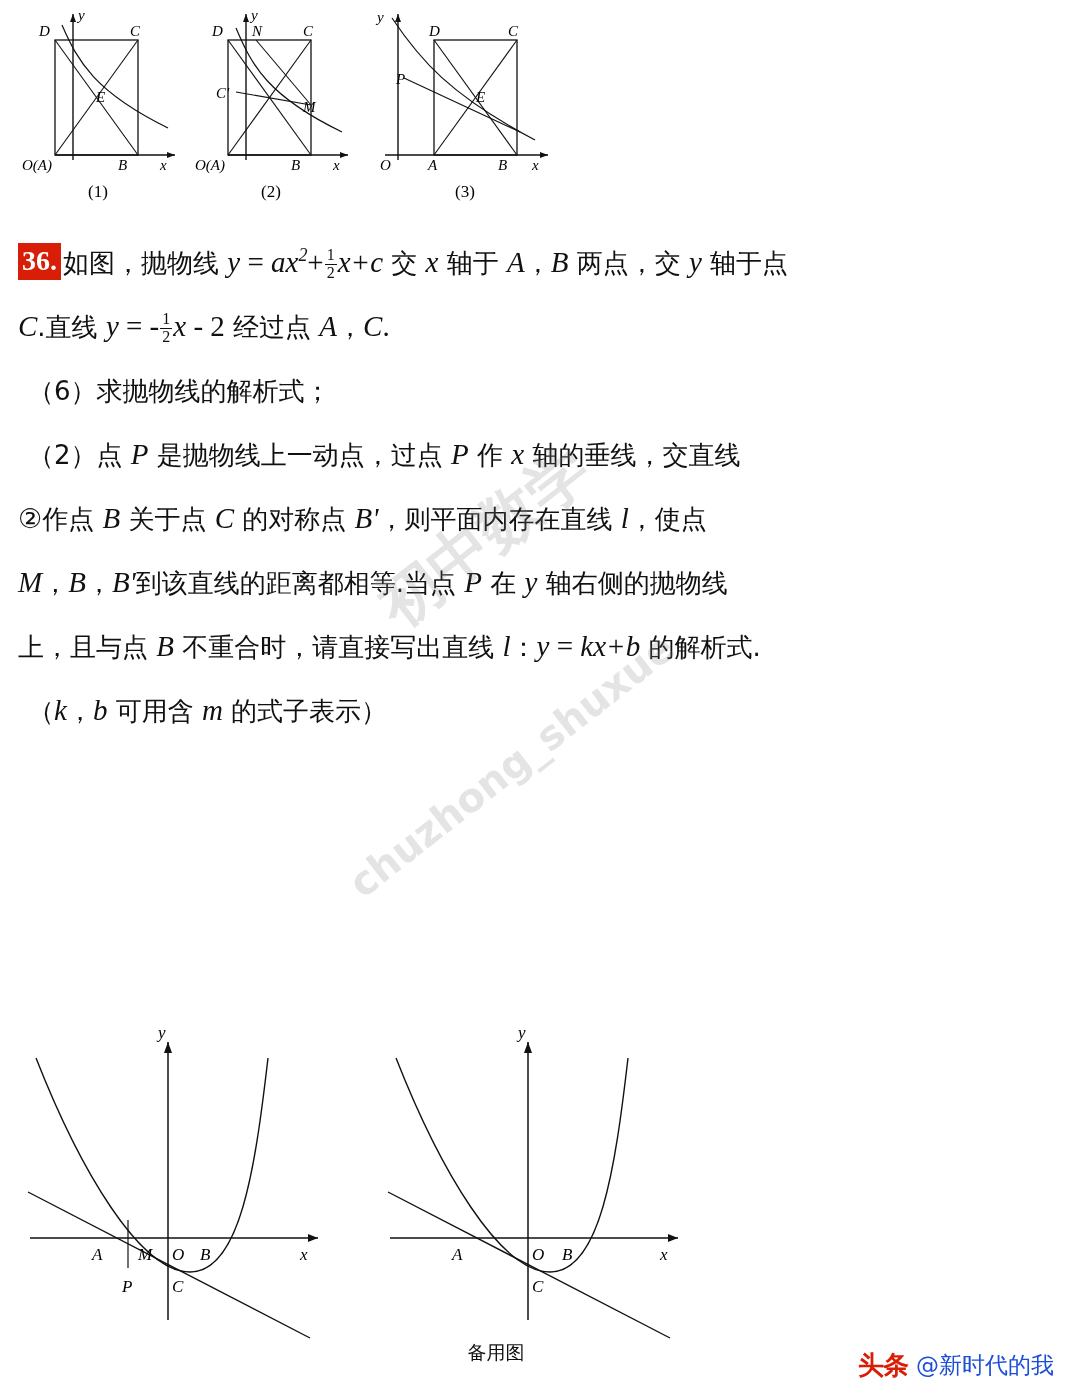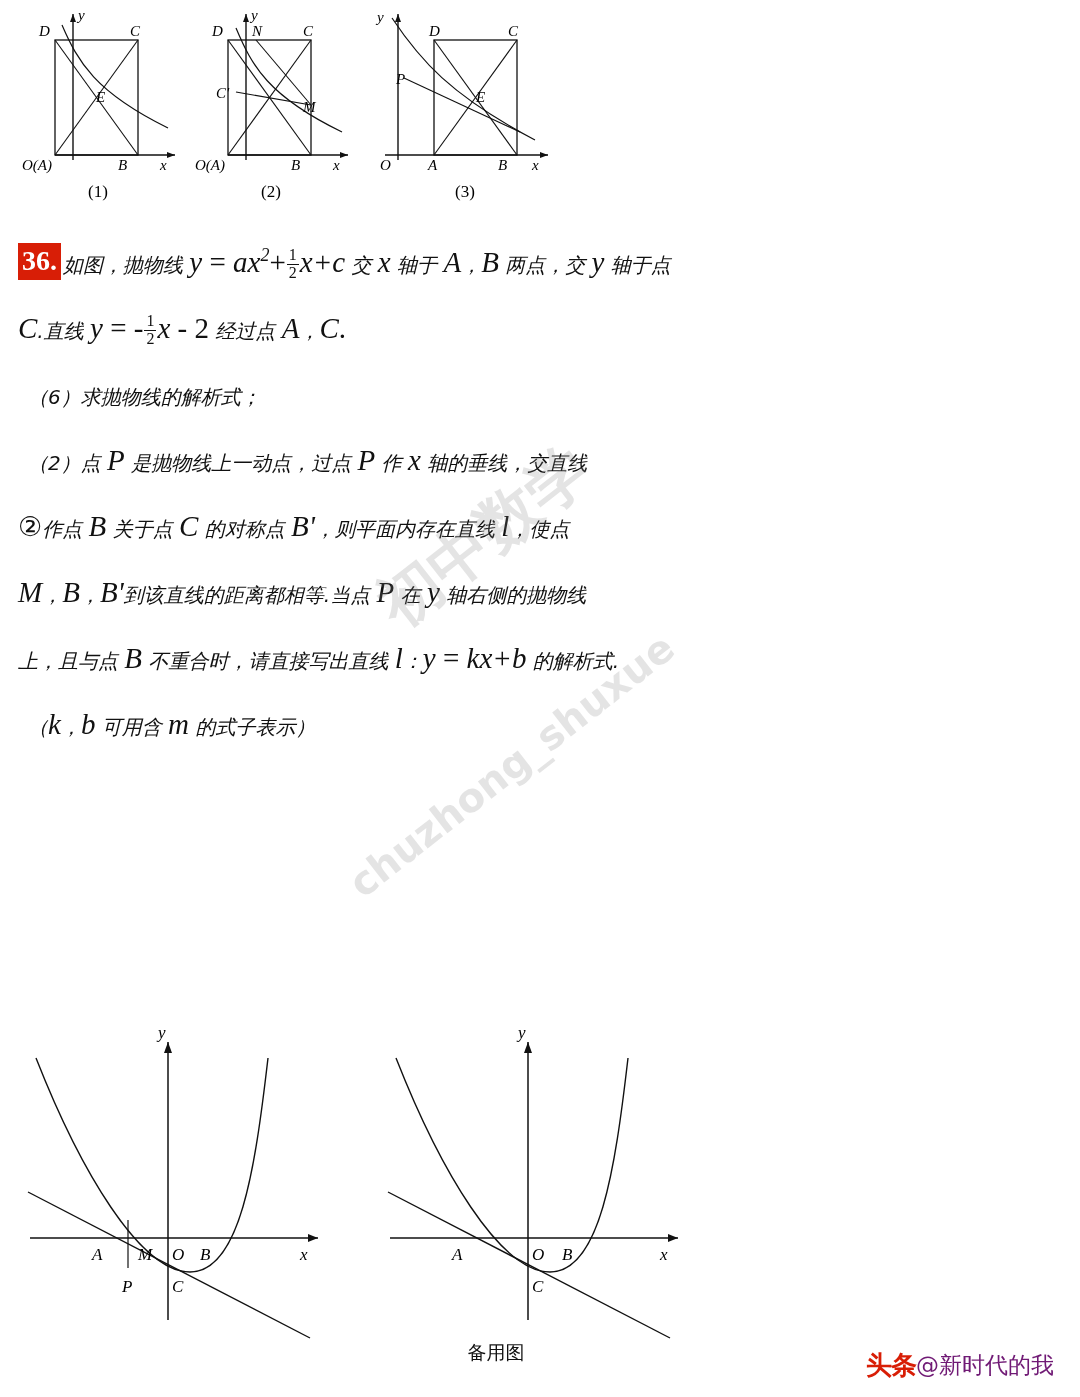--- a/index.html
+++ b/index.html
@@ -53,22 +53,21 @@
     font-size: 29px;
     line-height: 63px;
     color: #111;
     white-space: nowrap;
   }
   .line.indent {
     padding-left: 10px;
   }
   .cn {
     font-family: "DejaVu Sans", sans-serif;
-    font-size: 20px;
-    font-style: italic;
+    font-size: 26px;
   }
   .it {
     font-style: italic;
     font-family: "Liberation Serif", serif;
   }
   
   .frac {
     display: inline-block;
     vertical-align: middle;
     text-align: center;
@@ -148,32 +147,33 @@
     color: #111;
   }
 
   
   .credit {
     position: absolute;
     right: 26px;
     bottom: 14px;
     display: flex;
     align-items: center;
+    gap: 8px;
   }
   .credit-logo {
     font-family: "DejaVu Sans", sans-serif;
     font-weight: bold;
     font-size: 26px;
     color: #d81e06;
     letter-spacing: -1px;
   }
   .credit-name {
     font-family: "DejaVu Sans", sans-serif;
     font-size: 23px;
-    color: #701a75;
+    color: #1d4ed8;
   }
 
   svg text {
     font-family: "Liberation Serif", serif;
   }
 </style>
 </head>
 <body>
 
 <div class="page">

